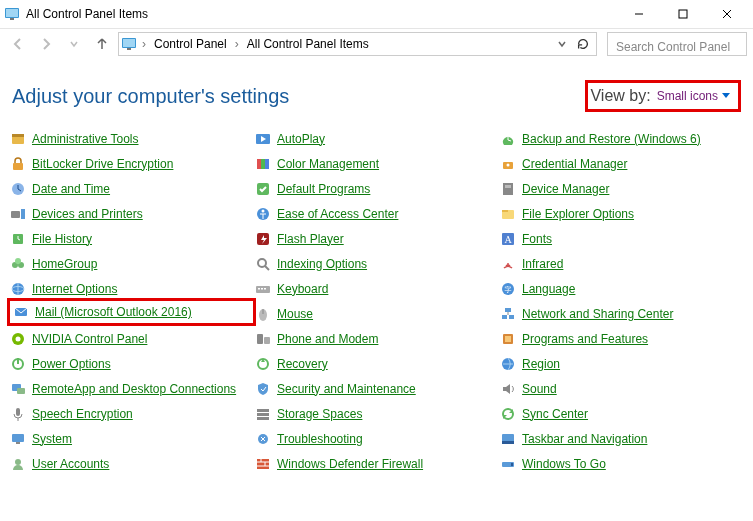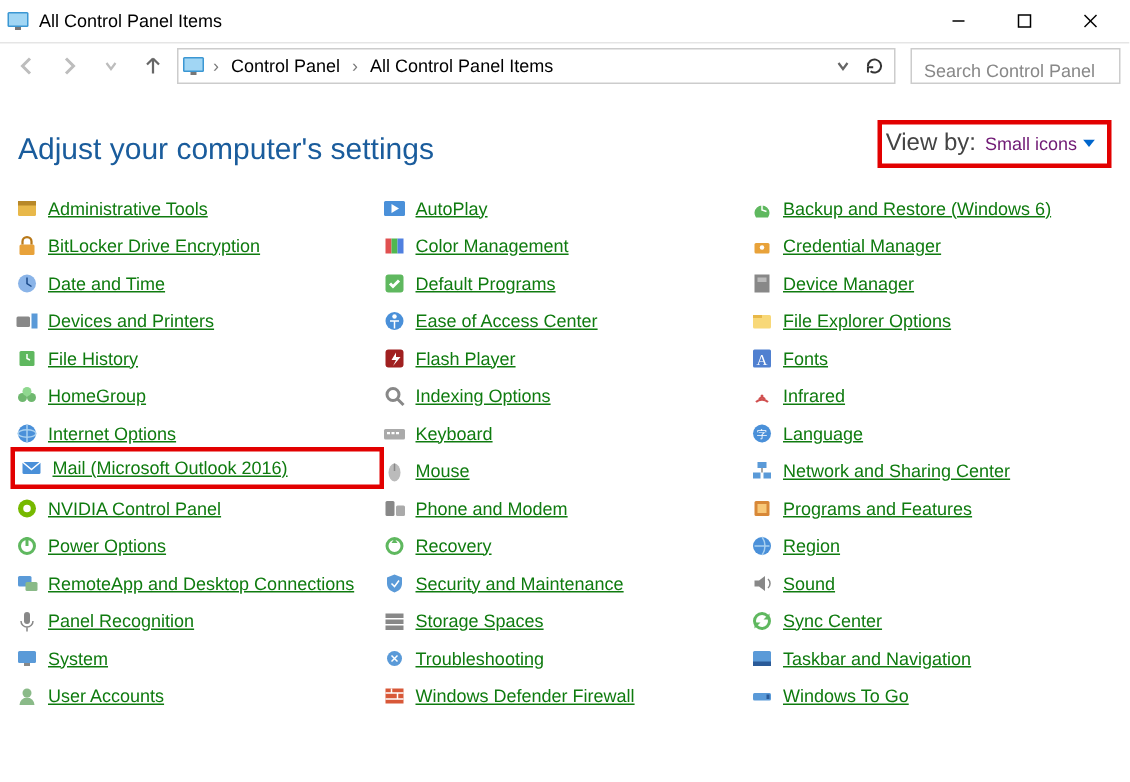--- a/index.html
+++ b/index.html
@@ -17,21 +17,21 @@
   .nav-up { width: 24px; height: 24px; display: flex; align-items: center; justify-content: center; color: #666; }
   .addr { flex: 1; display: flex; align-items: center; height: 24px; border: 1px solid #ccc; padding: 0 2px; gap: 2px; }
   .addr .chev { color: #7a7a7a; padding: 0 3px; }
   .addr .crumb { padding: 0 3px; color: #000; }
   .addr-spacer { flex: 1; }
   .refresh { width: 22px; height: 22px; display: flex; align-items: center; justify-content: center; color: #333; }
   .search { width: 140px; height: 24px; border: 1px solid #ccc; margin-left: 6px; display: flex; align-items: flex-end; padding: 0 6px; color: #888; }
   .search input { border: none; outline: none; width: 100%; font-size: 12px; color: #000; background: transparent; }
   .search input::placeholder { color: #888; }
 
-  .header { padding: 22px 12px 8px 12px; display: flex; align-items: flex-end; }
+  .header { padding: 22px 12px 8px 12px; display: flex; align-items: center; }
   .header h1 { margin: 0; font-weight: 400; color: #1a5c9c; font-size: 20px; flex: 1; }
   .viewby-box { border: 3px solid #e20000; padding: 4px 8px 4px 2px; display: inline-flex; align-items: center; gap: 6px; }
   .viewby-label { color: #444; font-size: 16px; }
   .viewby-value { color: #701a75; font-size: 12px; display: inline-flex; align-items: center; gap: 4px; }
   .viewby-value svg { fill: #0066cc; }
 
   .items { display: grid; grid-template-columns: repeat(3, 1fr); column-gap: 2px; padding: 6px 10px; }
   .item { display: flex; align-items: center; height: 25px; gap: 6px; }
   .item .ico { width: 16px; height: 16px; flex-shrink: 0; }
   .item .lbl { color: #0f7b0f; text-decoration: underline; font-size: 12px; white-space: nowrap; }
@@ -445,21 +445,21 @@
         </span>
         <span class="lbl">Sound</span>
       </div>
       <div class="item">
         <span class="ico">
           <svg viewBox="0 0 16 16">
             <rect x="6" y="2" width="4" height="8" rx="2" fill="#888"></rect>
             <path d="M4 8a4 4 0 0 0 8 0M8 12v3" stroke="#888" fill="none"></path>
           </svg>
         </span>
-        <span class="lbl">Panel Recognition</span>
+        <span class="lbl">Speech Encryption</span>
       </div>
       <div class="item">
         <span class="ico">
           <svg viewBox="0 0 16 16">
             <rect x="2" y="3" width="12" height="3" fill="#888"></rect>
             <rect x="2" y="7" width="12" height="3" fill="#888"></rect>
             <rect x="2" y="11" width="12" height="3" fill="#888"></rect>
           </svg>
         </span>
         <span class="lbl">Storage Spaces</span>

